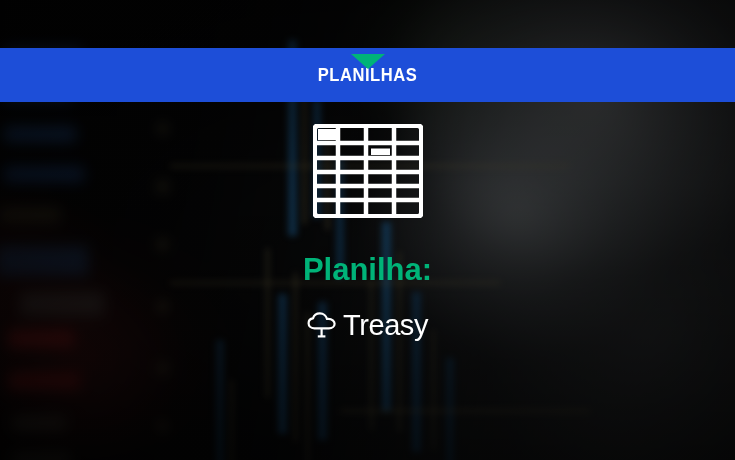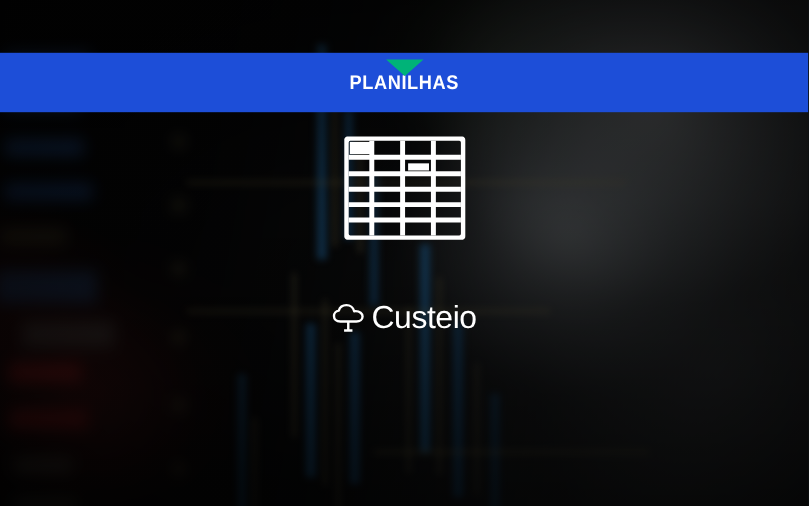--- a/index.html
+++ b/index.html
@@ -269,28 +269,29 @@
       <line x1="4" y1="19" x2="106" y2="19" stroke="#ffffff" stroke-width="4.5"></line>
       <line x1="4" y1="34" x2="106" y2="34" stroke="#ffffff" stroke-width="4.5"></line>
       <line x1="4" y1="48" x2="106" y2="48" stroke="#ffffff" stroke-width="4.5"></line>
       <line x1="4" y1="62" x2="106" y2="62" stroke="#ffffff" stroke-width="4.5"></line>
       <line x1="4" y1="76" x2="106" y2="76" stroke="#ffffff" stroke-width="4.5"></line>
 
       <rect x="58" y="24.5" width="19" height="6.5" fill="#ffffff"></rect>
     </svg>
 
     <div class="title-block">
+      <div class="title-kicker">Planilha:</div>
     </div>
 
     <div class="logo">
       <svg class="logo-mark" viewBox="0 0 30 26">
         <path d="M7.4 16.3 C3.6 16.3 1.6 13.9 1.6 11.3 C1.6 8.8 3.4 6.7 6.0 6.4
                  C6.9 3.3 9.8 1.4 12.9 1.4 C16.4 1.4 19.3 3.8 20.0 7.0
                  C20.4 6.9 20.9 6.85 21.3 6.85 C25.0 6.85 27.6 9.1 27.6 11.7
                  C27.6 14.3 25.2 16.3 22.0 16.3 Z" fill="none" stroke="#ffffff" stroke-width="2.2" stroke-linejoin="round"></path>
         <line x1="14.6" y1="16.3" x2="14.6" y2="24.4" stroke="#ffffff" stroke-width="2.2"></line>
         <line x1="10.8" y1="24.4" x2="18.4" y2="24.4" stroke="#ffffff" stroke-width="2.2"></line>
       </svg>
-      <div class="logo-word">Custeio</div>
+      <div class="logo-word">Treasy</div>
     </div>
 
   </div>
 </div>
 
 </body></html>

